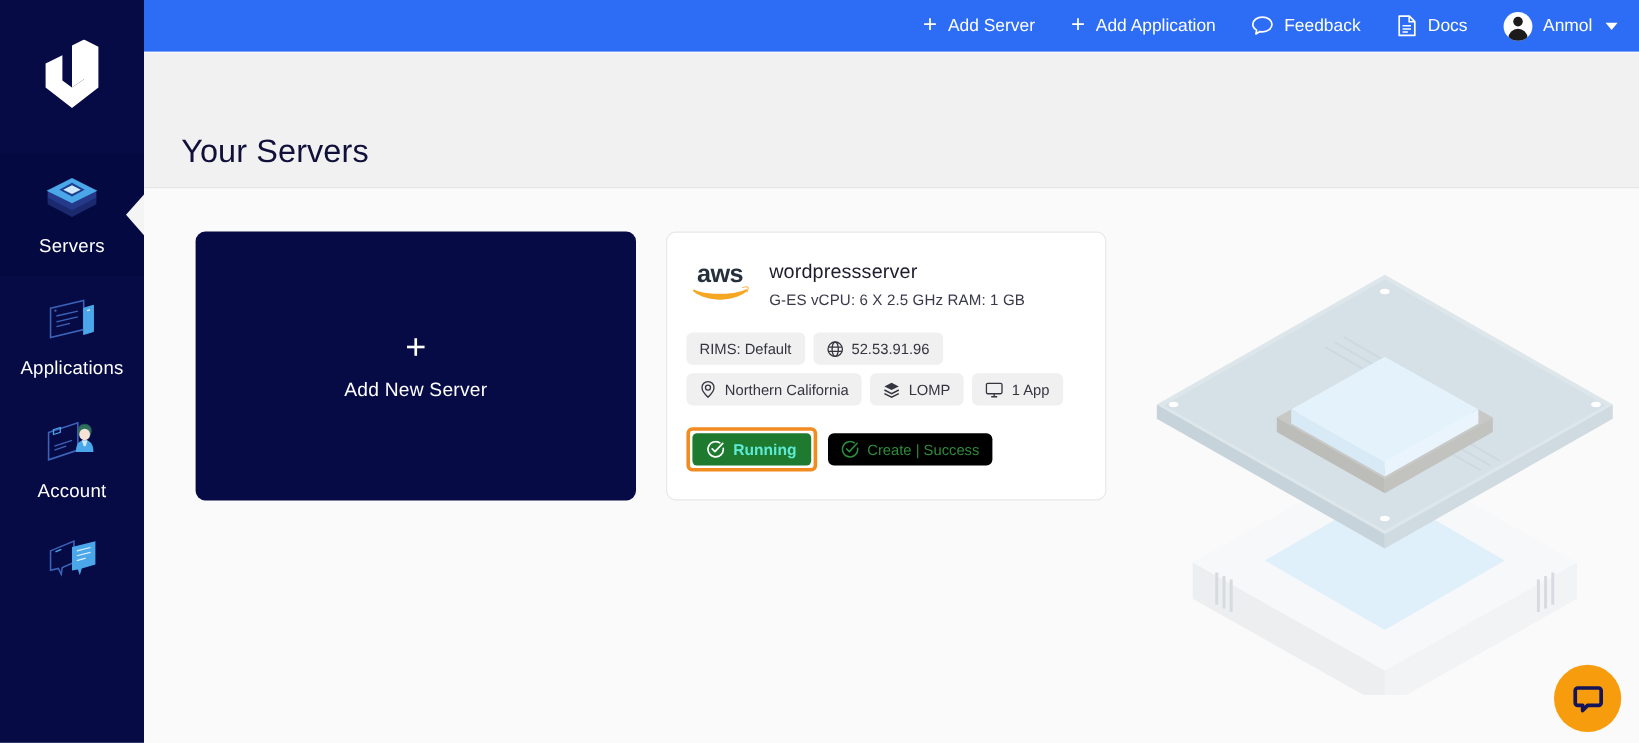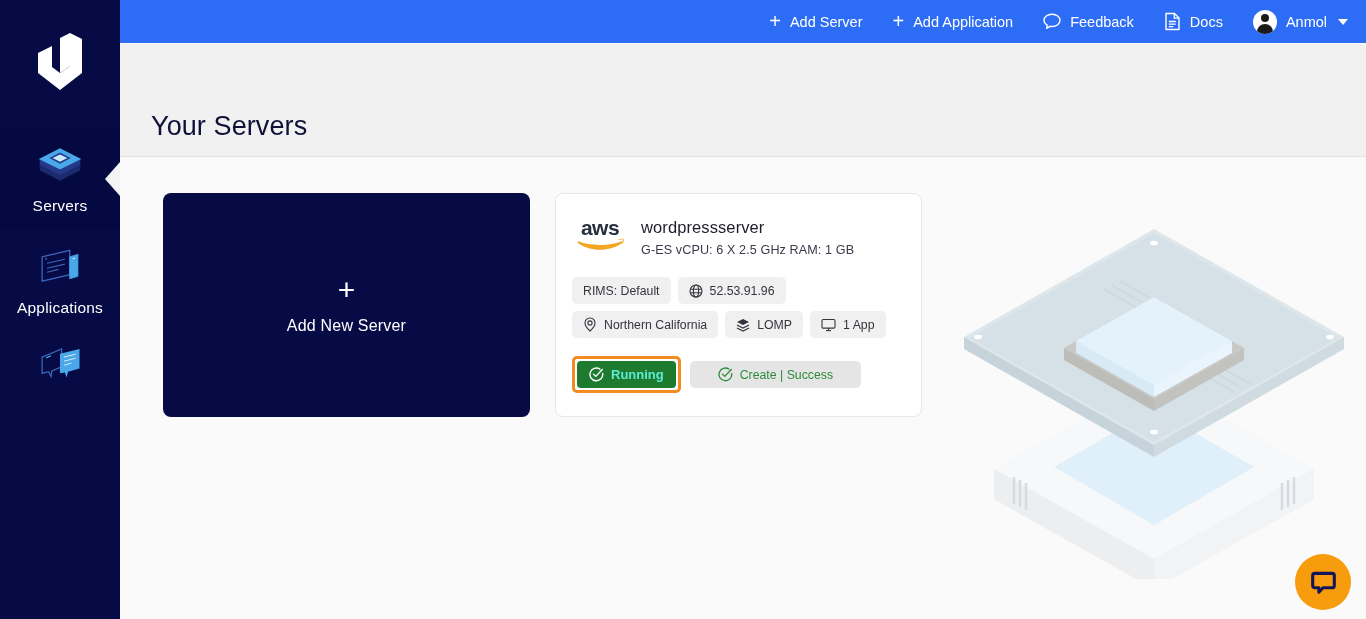--- a/index.html
+++ b/index.html
@@ -176,22 +176,22 @@
     padding: 2px; display: inline-flex;
   }
   .badge-running {
     display: inline-flex; align-items: center; gap: 7px;
     background: #1d7a2f; color: #5eead4;
     border-radius: 4px; height: 27px; padding: 0 12px;
     font-size: 13px; font-weight: 600; white-space: nowrap;
   }
   .badge-create {
     display: inline-flex; align-items: center; gap: 7px;
-    background: #e5e5e5; color: #2c8b3c;
-    border-radius: 5px; height: 27px; padding: 0 28px;
+    background: #000000; color: #2c8b3c;
+    border-radius: 5px; height: 27px; padding: 0 11px;
     font-size: 12.3px; white-space: nowrap;
   }
 
   
   .illustration {
     position: absolute; right: 12px; top: 62px;
     width: 400px; height: 360px; z-index: 1;
     pointer-events: none;
   }
 
@@ -235,20 +235,34 @@
       <path d="M16 22 L38 17" stroke="#3c63b8" stroke-width="1.4"></path>
       <path d="M16 28 L38 23" stroke="#3c63b8" stroke-width="1.4"></path>
       <path d="M16 33 L30 29.5" stroke="#3c63b8" stroke-width="1.4"></path>
       <circle cx="15" cy="16.5" r="1.2" fill="#3c63b8"></circle>
       <path d="M44 14 L54 11 L54 38 L44 41 Z" fill="#4aa7ea" stroke="#4aa7ea" stroke-width="1"></path>
       <path d="M47.5 16.5 L50.5 15.7" stroke="#dff0fd" stroke-width="1.2"></path>
     </svg>
     <div class="nav-label">Applications</div>
   </div>
 
+  <div class="nav-item">
+    <svg class="nav-icon" viewBox="0 0 64 58">
+      <path d="M8 16 L38 6 L38 34 L8 44 Z" fill="none" stroke="#3c63b8" stroke-width="1.6"></path>
+      <rect x="13" y="17" width="7" height="5" fill="none" stroke="#4aa7ea" stroke-width="1.3" transform="skewY(-17)"></rect>
+      <path d="M14 30 L32 24" stroke="#3c63b8" stroke-width="1.3"></path>
+      <path d="M14 34 L26 30" stroke="#3c63b8" stroke-width="1.3"></path>
+      <ellipse cx="45" cy="15" rx="7" ry="7.5" fill="#2f6f5e"></ellipse>
+      <ellipse cx="45" cy="18" rx="5.5" ry="6" fill="#f4e3d6"></ellipse>
+      <path d="M38 15 A7 7.5 0 0 1 52 15 L52 13 A7 6 0 0 0 38 13 Z" fill="#2f6f5e"></path>
+      <path d="M36 36 C36 27 40 24 45 24 C50 24 54 27 54 36 Z" fill="#4aa7ea"></path>
+      <path d="M42 24 L48 24 L46 30 L44 30 Z" fill="#cfe9fb"></path>
+    </svg>
+    <div class="nav-label">Account</div>
+  </div>
 
   <div class="nav-item partial">
     <svg class="nav-icon" viewBox="0 0 64 58">
       <path d="M10 18 L34 8 L34 30 L22 35 L21 42 L18 36 L10 38 Z" fill="none" stroke="#3c63b8" stroke-width="1.6"></path>
       <path d="M15 19 L21 16.5" stroke="#4aa7ea" stroke-width="1.4"></path>
       <path d="M32 14 L56 8 L56 32 L42 36 L40 43 L38 37 L32 38 Z" fill="#4aa7ea"></path>
       <path d="M37 18 L51 14.5" stroke="#dff0fd" stroke-width="1.2"></path>
       <path d="M37 23 L51 19.5" stroke="#dff0fd" stroke-width="1.2"></path>
       <path d="M37 28 L46 25.5" stroke="#dff0fd" stroke-width="1.2"></path>
     </svg>

